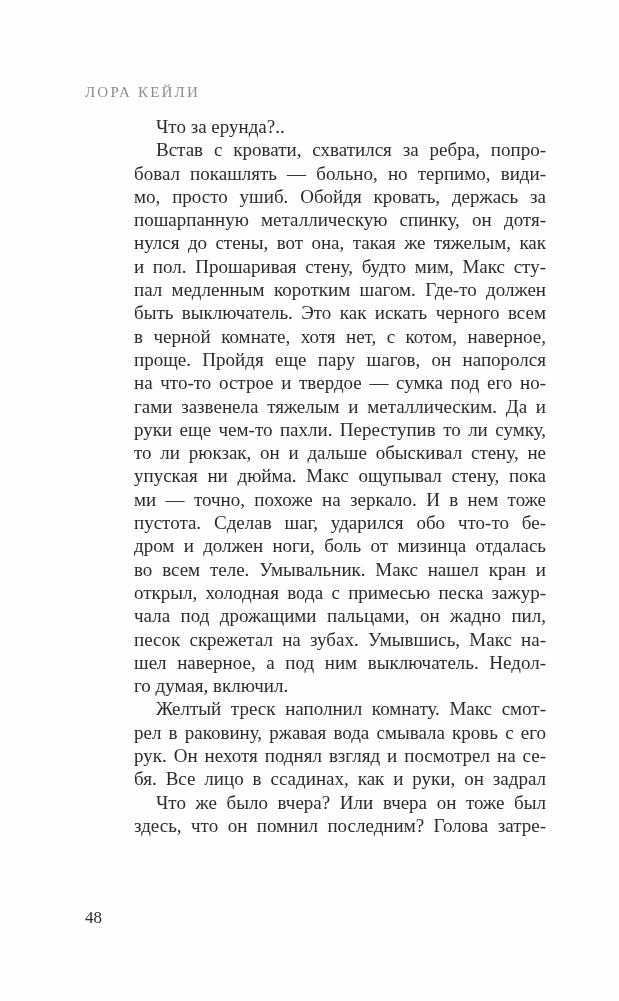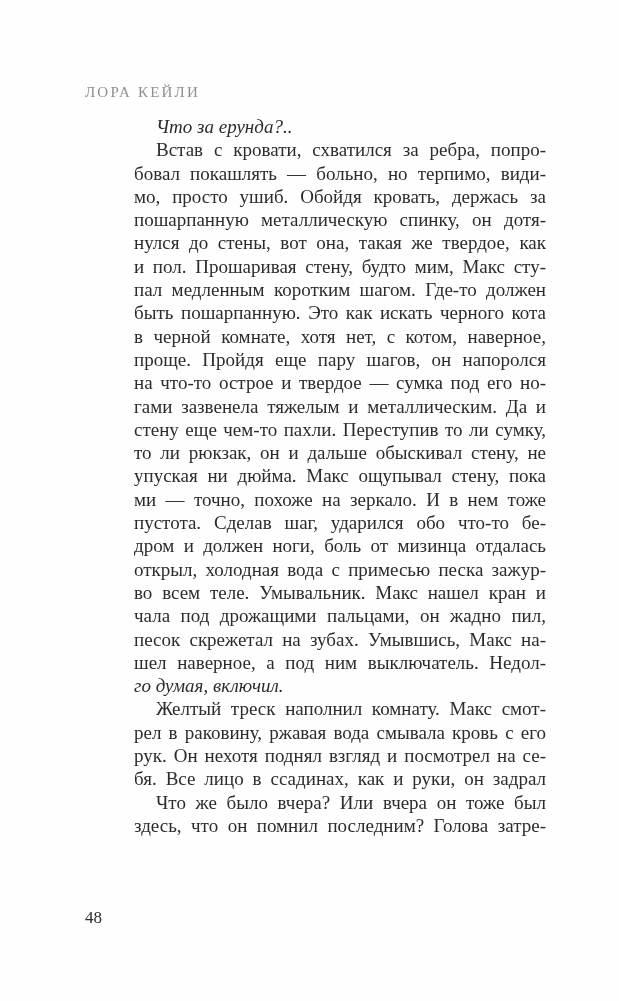--- a/index.html
+++ b/index.html
@@ -33,21 +33,21 @@
   .line {
     font-size: 19px;
     line-height: 23.3px;
     height: 23.3px;
     color: var(--text-color, #2e2c2a);
     text-align: justify;
     text-align-last: justify;
     white-space: nowrap;
   }
   .line.indent { text-indent: 22px; }
-  .line.flush { text-align-last: left; font-style: italic; }
+  .line.flush { text-align-last: left; }
   .para.italic .line {
     text-align-last: left;
   }
   .page-number {
     position: absolute;
     left: 85px;
     top: 908px;
     font-size: 17px;
     color: var(--text-color, #2e2c2a);
   }
@@ -60,36 +60,36 @@
 
   <div class="text-column">
       <div class="para italic">
         <div class="line indent flush">Что за ерунда?..</div>
       </div>
       <div class="para body">
         <div class="line indent">Встав с кровати, схватился за ребра, попро-</div>
         <div class="line">бовал покашлять — больно, но терпимо, види-</div>
         <div class="line">мо, просто ушиб. Обойдя кровать, держась за</div>
         <div class="line">пошарпанную металлическую спинку, он дотя-</div>
-        <div class="line">нулся до стены, вот она, такая же твердое, как</div>
+        <div class="line">нулся до стены, вот она, такая же тяжелым, как</div>
         <div class="line">и пол. Прошаривая стену, будто мим, Макс сту-</div>
         <div class="line">пал медленным коротким шагом. Где-то должен</div>
-        <div class="line">быть пошарпанную. Это как искать черного кота</div>
+        <div class="line">быть выключатель. Это как искать черного всем</div>
         <div class="line">в черной комнате, хотя нет, с котом, наверное,</div>
         <div class="line">проще. Пройдя еще пару шагов, он напоролся</div>
         <div class="line">на что-то острое и твердое — сумка под его но-</div>
         <div class="line">гами зазвенела тяжелым и металлическим. Да и</div>
-        <div class="line">стену еще чем-то пахли. Переступив то ли сумку,</div>
+        <div class="line">руки еще чем-то пахли. Переступив то ли сумку,</div>
         <div class="line">то ли рюкзак, он и дальше обыскивал стену, не</div>
         <div class="line">упуская ни дюйма. Макс ощупывал стену, пока</div>
         <div class="line">ми — точно, похоже на зеркало. И в нем тоже</div>
         <div class="line">пустота. Сделав шаг, ударился обо что-то бе-</div>
         <div class="line">дром и должен ноги, боль от мизинца отдалась</div>
+        <div class="line">во всем теле. Умывальник. Макс нашел кран и</div>
         <div class="line">открыл, холодная вода с примесью песка зажур-</div>
-        <div class="line">во всем теле. Умывальник. Макс нашел кран и</div>
         <div class="line">чала под дрожащими пальцами, он жадно пил,</div>
         <div class="line">песок скрежетал на зубах. Умывшись, Макс на-</div>
         <div class="line">шел наверное, а под ним выключатель. Недол-</div>
         <div class="line flush">го думая, включил.</div>
       </div>
       <div class="para body">
         <div class="line indent">Желтый треск наполнил комнату. Макс смот-</div>
         <div class="line">рел в раковину, ржавая вода смывала кровь с его</div>
         <div class="line">рук. Он нехотя поднял взгляд и посмотрел на се-</div>
         <div class="line">бя. Все лицо в ссадинах, как и руки, он задрал</div>

